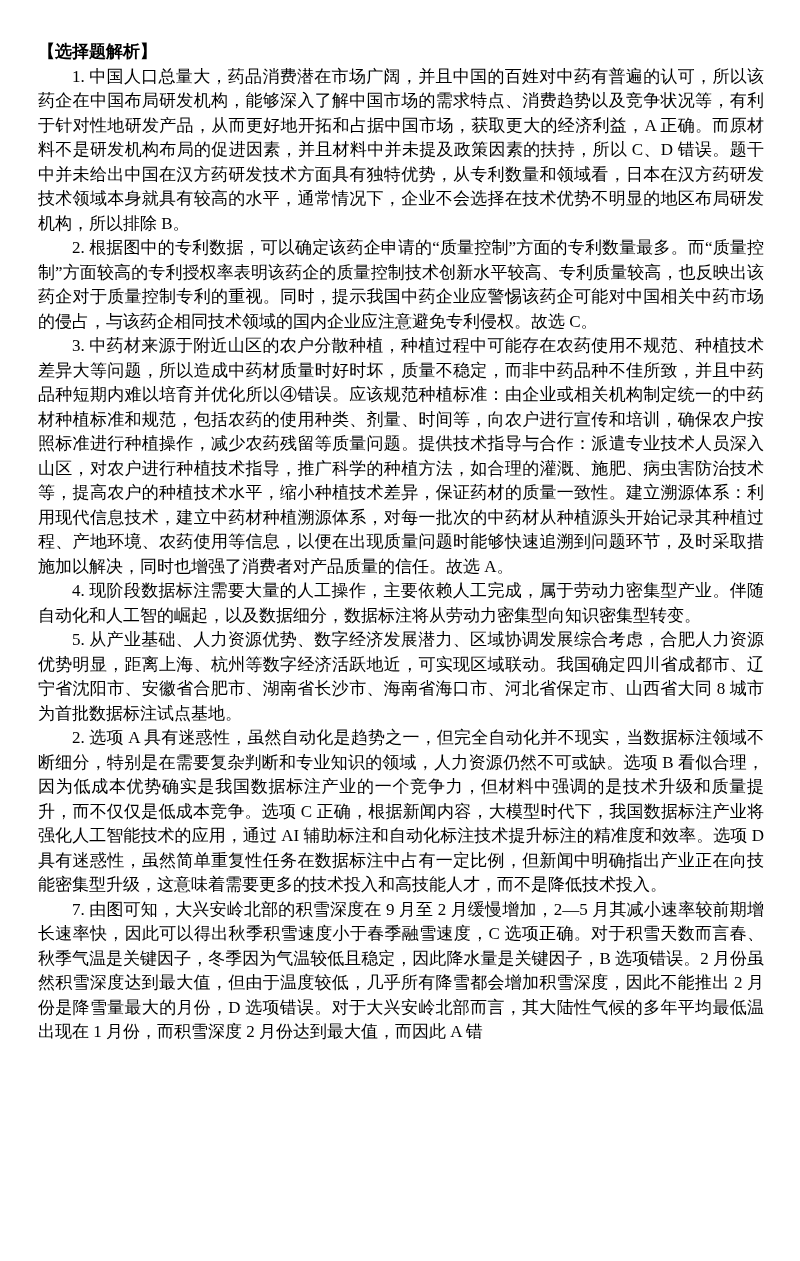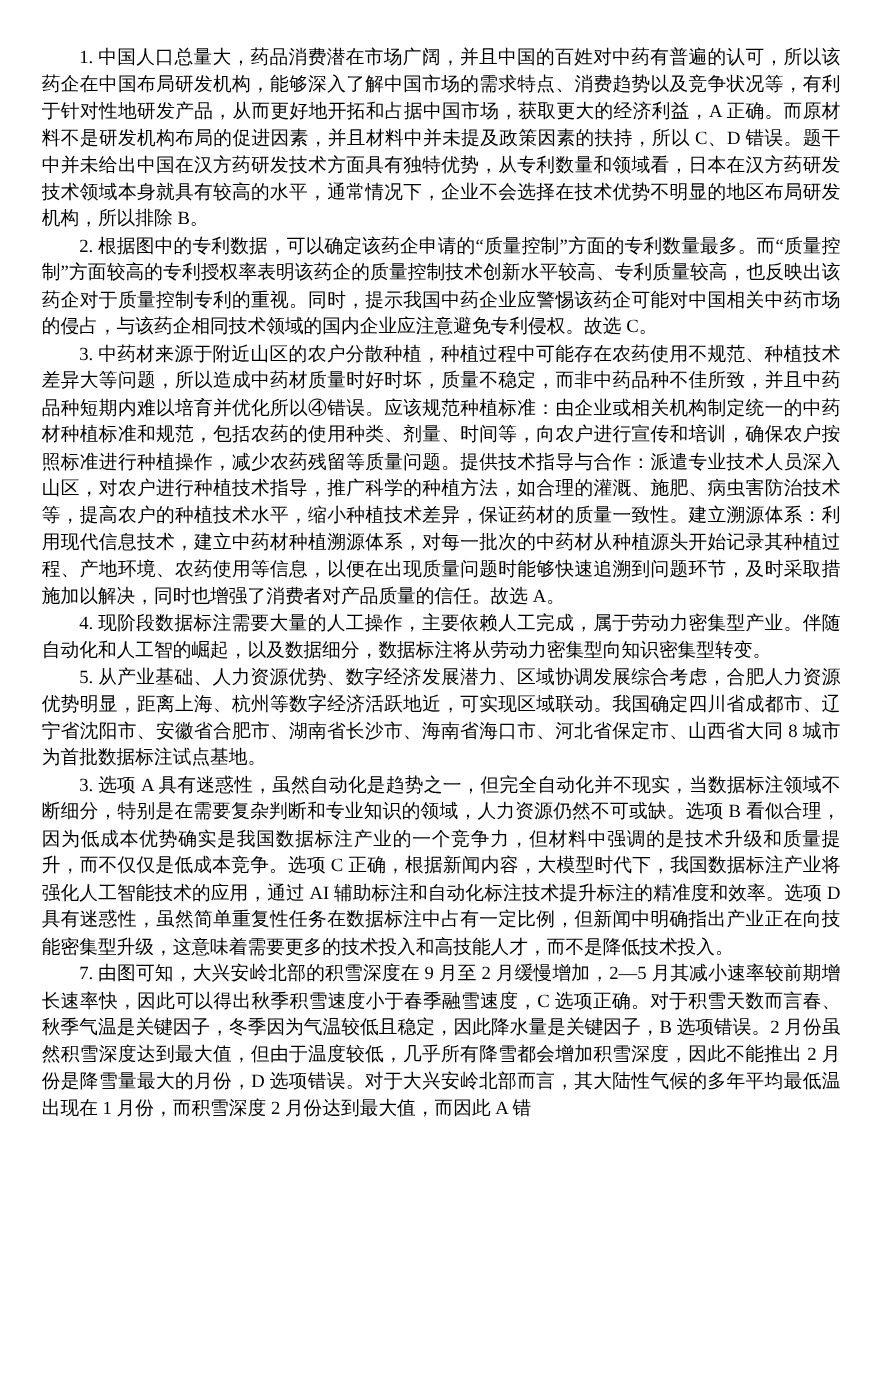--- a/index.html
+++ b/index.html
@@ -28,27 +28,28 @@
     line-height: 24.5px;
     text-align: justify;
     text-indent: 2em;
     word-break: break-all;
   }
 </style>
 </head>
 <body>
 
 <div class="page">
+  <div class="doc-title">【选择题解析】</div>
 
   <p class="para">1. 中国人口总量大，药品消费潜在市场广阔，并且中国的百姓对中药有普遍的认可，所以该药企在中国布局研发机构，能够深入了解中国市场的需求特点、消费趋势以及竞争状况等，有利于针对性地研发产品，从而更好地开拓和占据中国市场，获取更大的经济利益，A 正确。而原材料不是研发机构布局的促进因素，并且材料中并未提及政策因素的扶持，所以 C、D 错误。题干中并未给出中国在汉方药研发技术方面具有独特优势，从专利数量和领域看，日本在汉方药研发技术领域本身就具有较高的水平，通常情况下，企业不会选择在技术优势不明显的地区布局研发机构，所以排除 B。</p>
 
   <p class="para">2. 根据图中的专利数据，可以确定该药企申请的“质量控制”方面的专利数量最多。而“质量控制”方面较高的专利授权率表明该药企的质量控制技术创新水平较高、专利质量较高，也反映出该药企对于质量控制专利的重视。同时，提示我国中药企业应警惕该药企可能对中国相关中药市场的侵占，与该药企相同技术领域的国内企业应注意避免专利侵权。故选 C。</p>
 
   <p class="para">3. 中药材来源于附近山区的农户分散种植，种植过程中可能存在农药使用不规范、种植技术差异大等问题，所以造成中药材质量时好时坏，质量不稳定，而非中药品种不佳所致，并且中药品种短期内难以培育并优化所以④错误。应该规范种植标准：由企业或相关机构制定统一的中药材种植标准和规范，包括农药的使用种类、剂量、时间等，向农户进行宣传和培训，确保农户按照标准进行种植操作，减少农药残留等质量问题。提供技术指导与合作：派遣专业技术人员深入山区，对农户进行种植技术指导，推广科学的种植方法，如合理的灌溉、施肥、病虫害防治技术等，提高农户的种植技术水平，缩小种植技术差异，保证药材的质量一致性。建立溯源体系：利用现代信息技术，建立中药材种植溯源体系，对每一批次的中药材从种植源头开始记录其种植过程、产地环境、农药使用等信息，以便在出现质量问题时能够快速追溯到问题环节，及时采取措施加以解决，同时也增强了消费者对产品质量的信任。故选 A。</p>
 
   <p class="para">4. 现阶段数据标注需要大量的人工操作，主要依赖人工完成，属于劳动力密集型产业。伴随自动化和人工智的崛起，以及数据细分，数据标注将从劳动力密集型向知识密集型转变。</p>
 
   <p class="para">5. 从产业基础、人力资源优势、数字经济发展潜力、区域协调发展综合考虑，合肥人力资源优势明显，距离上海、杭州等数字经济活跃地近，可实现区域联动。我国确定四川省成都市、辽宁省沈阳市、安徽省合肥市、湖南省长沙市、海南省海口市、河北省保定市、山西省大同 8 城市为首批数据标注试点基地。</p>
 
-  <p class="para">3. 选项 A 具有迷惑性，虽然自动化是趋势之一，但完全自动化并不现实，当数据标注领域不断细分，特别是在需要复杂判断和专业知识的领域，人力资源仍然不可或缺。选项 B 看似合理，因为低成本优势确实是我国数据标注产业的一个竞争力，但材料中强调的是技术升级和质量提升，而不仅仅是低成本竞争。选项 C 正确，根据新闻内容，大模型时代下，我国数据标注产业将强化人工智能技术的应用，通过 AI 辅助标注和自动化标注技术提升标注的精准度和效率。选项 D 具有迷惑性，虽然简单重复性任务在数据标注中占有一定比例，但新闻中明确指出产业正在向技能密集型升级，这意味着需要更多的技术投入和高技能人才，而不是降低技术投入。</p>
+  <p class="para">2. 选项 A 具有迷惑性，虽然自动化是趋势之一，但完全自动化并不现实，当数据标注领域不断细分，特别是在需要复杂判断和专业知识的领域，人力资源仍然不可或缺。选项 B 看似合理，因为低成本优势确实是我国数据标注产业的一个竞争力，但材料中强调的是技术升级和质量提升，而不仅仅是低成本竞争。选项 C 正确，根据新闻内容，大模型时代下，我国数据标注产业将强化人工智能技术的应用，通过 AI 辅助标注和自动化标注技术提升标注的精准度和效率。选项 D 具有迷惑性，虽然简单重复性任务在数据标注中占有一定比例，但新闻中明确指出产业正在向技能密集型升级，这意味着需要更多的技术投入和高技能人才，而不是降低技术投入。</p>
 
   <p class="para">7. 由图可知，大兴安岭北部的积雪深度在 9 月至 2 月缓慢增加，2—5 月其减小速率较前期增长速率快，因此可以得出秋季积雪速度小于春季融雪速度，C 选项正确。对于积雪天数而言春、秋季气温是关键因子，冬季因为气温较低且稳定，因此降水量是关键因子，B 选项错误。2 月份虽然积雪深度达到最大值，但由于温度较低，几乎所有降雪都会增加积雪深度，因此不能推出 2 月份是降雪量最大的月份，D 选项错误。对于大兴安岭北部而言，其大陆性气候的多年平均最低温出现在 1 月份，而积雪深度 2 月份达到最大值，而因此 A 错</p>
 </div>
 
 </body></html>

